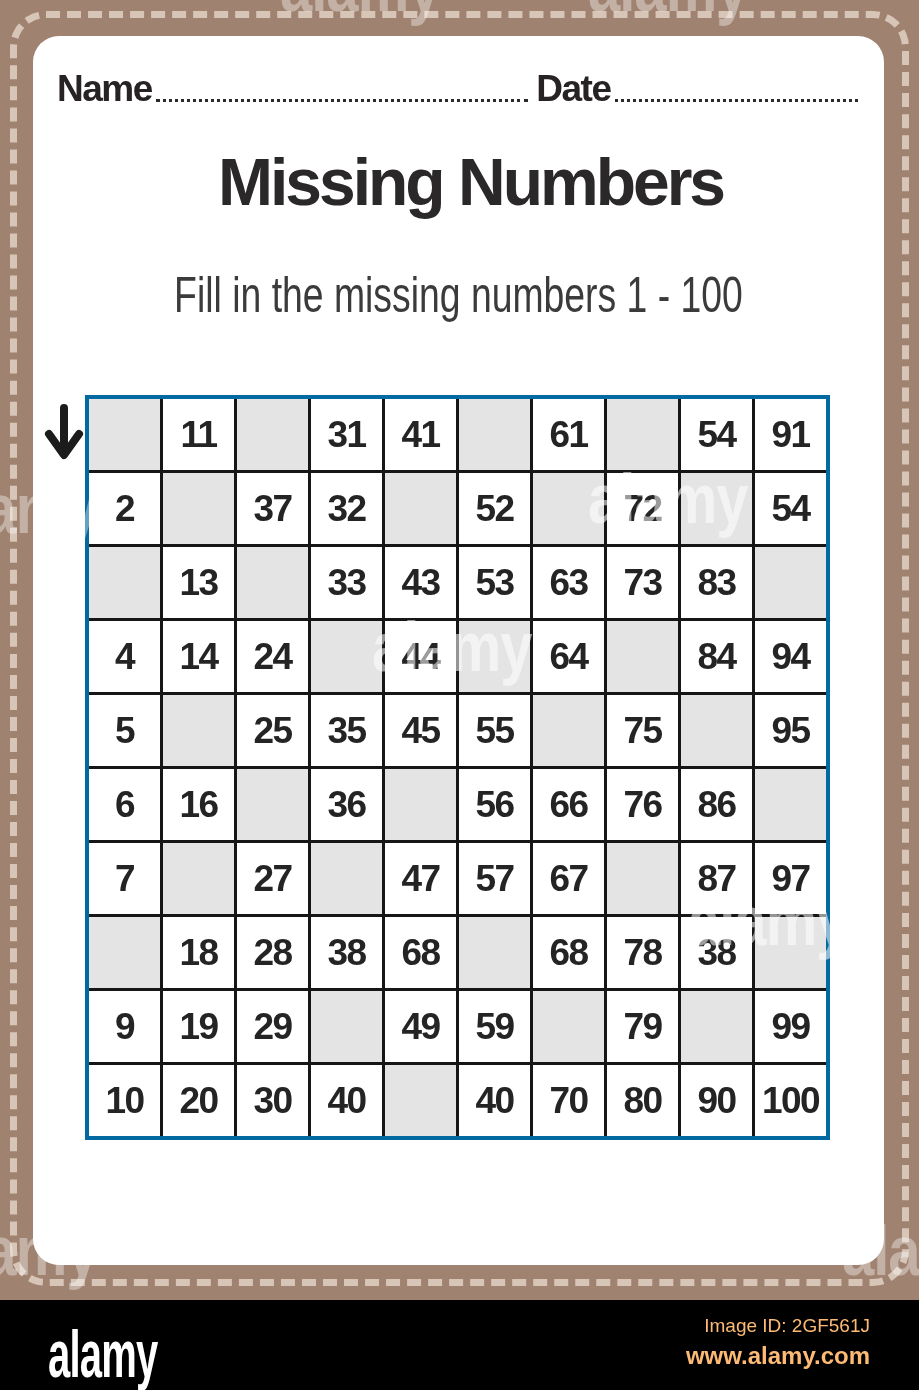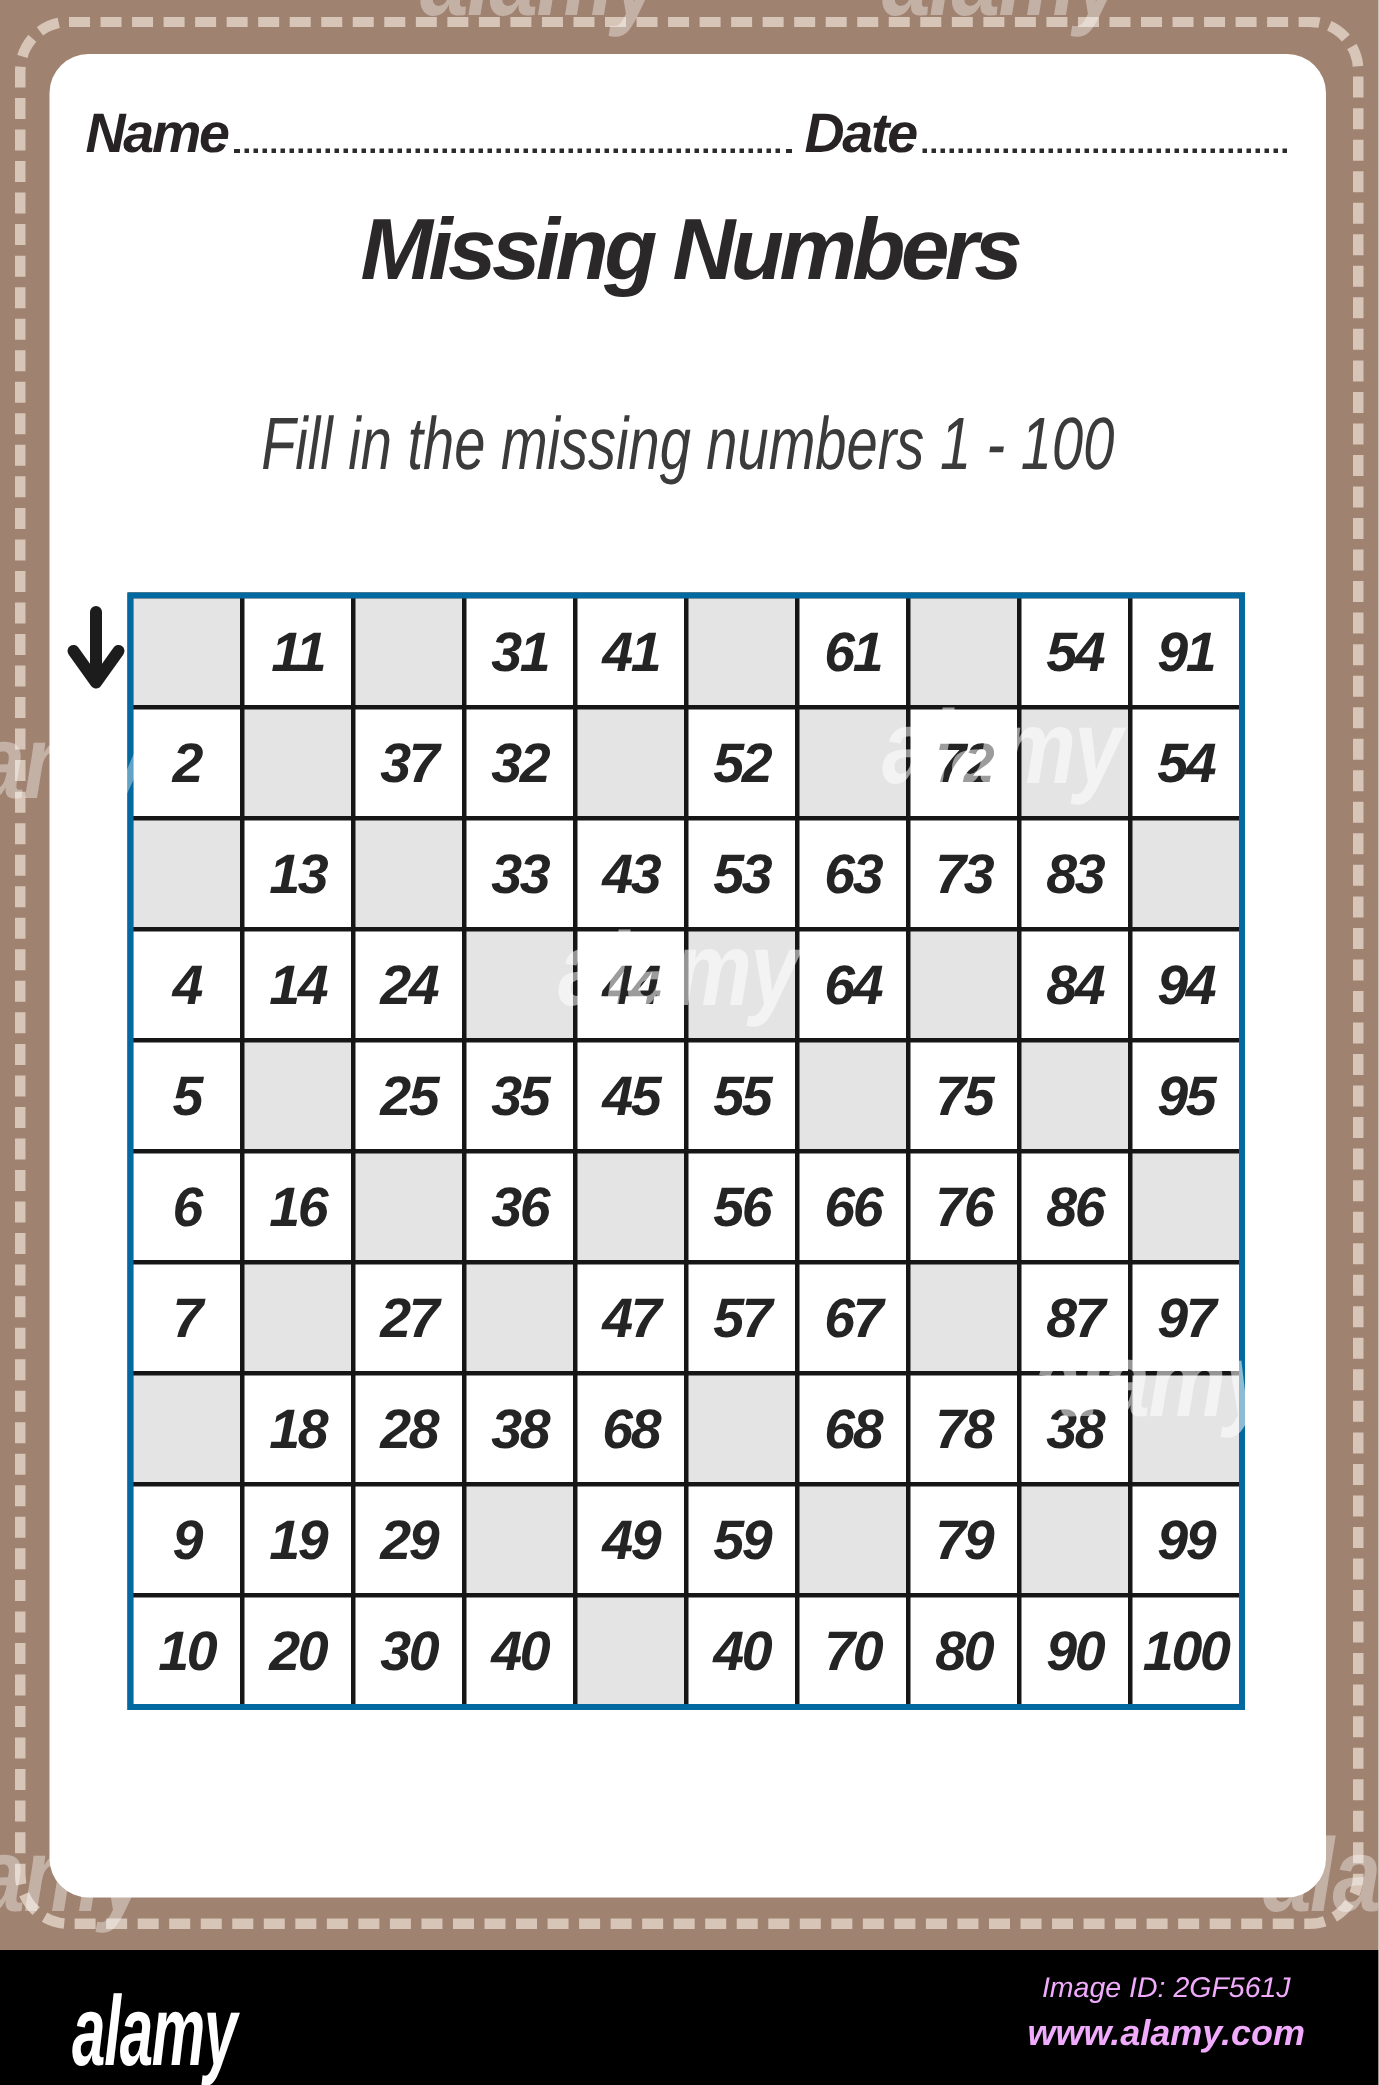--- a/index.html
+++ b/index.html
@@ -2,21 +2,21 @@
 <html><head>
 <meta charset="utf-8">
 <style>
   html,body{margin:0;padding:0;}
   body{
     width:919px;height:1390px;position:relative;
     font-family:"Liberation Sans","DejaVu Sans",sans-serif;
     background:#fff;overflow:hidden;
   }
   .frame{
-    position:absolute;inset:0;background:#a08270;overflow:hidden;font-style:italic;
+    position:absolute;inset:0;background:#a08270;overflow:hidden;
   }
   .dashed-border{
     position:absolute;top:11px;left:10px;right:10px;bottom:104px;
     border:7px dashed #d7c5b8;border-radius:36px;
   }
   .sheet{
     position:absolute;left:33px;top:36px;width:851px;height:1229px;
     background:#ffffff;border-radius:26px;
   }
   
@@ -30,22 +30,22 @@
   }
   .fill-line{
     border-bottom:3px dotted #2b2b2b;height:0;
     margin:0 2px 5px 4px;
   }
   .name-line{flex:1.53;}
   .date-line{flex:1;}
   .date-label{margin-left:6px;}
   
   .title{
-    position:absolute;top:96px;left:0;width:100%;margin:1px;
-    text-align:center;font-size:58px;font-weight:bold;
+    position:absolute;top:96px;left:0;width:100%;margin:12px;
+    text-align:center;font-size:66px;font-weight:bold;
     letter-spacing:-3px;color:#2b282a;white-space:nowrap;
   }
   .subtitle{
     position:absolute;top:234px;left:0;width:100%;
     text-align:center;font-size:45px;font-weight:400;
     color:#3b3b3b;white-space:nowrap;
     transform:scale(0.83,1.1);
   }
   
   .arrow{position:absolute;left:8px;top:368px;width:46px;height:60px;}
@@ -73,21 +73,21 @@
   .footer{
     position:absolute;left:0;right:0;top:1300px;height:90px;
     background:#000000;z-index:10;
   }
   .brand{
     position:absolute;left:48px;top:16px;
     font-size:50px;font-weight:bold;color:#ffffff;
     letter-spacing:-1px;transform:scale(0.8,1.32);transform-origin:left top;
   }
   .footer-right{
-    position:absolute;right:49px;top:15px;text-align:center;color:#f0abfc;
+    position:absolute;right:49px;top:15px;text-align:right;color:#fdba74;
   }
   .fr-id{font-size:19px;font-weight:400;}
   .fr-url{font-size:24px;font-weight:bold;margin-top:5px;}
 </style>
 </head>
 <body>
 
 <div class="frame">
 
   <div class="dashed-border"></div>

